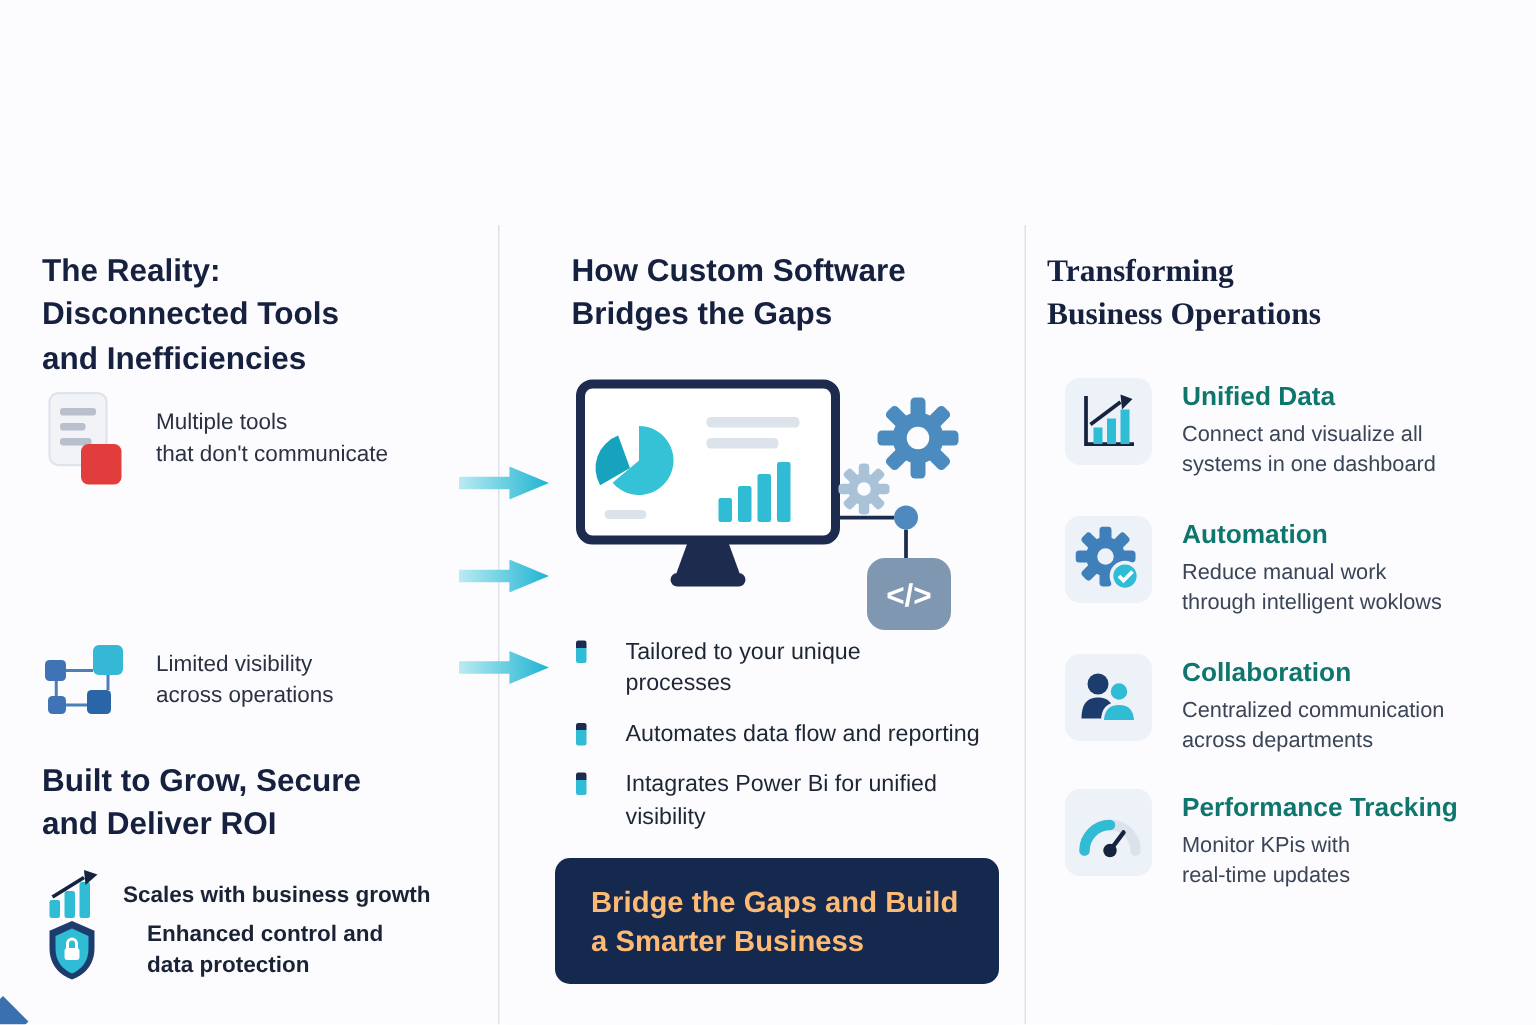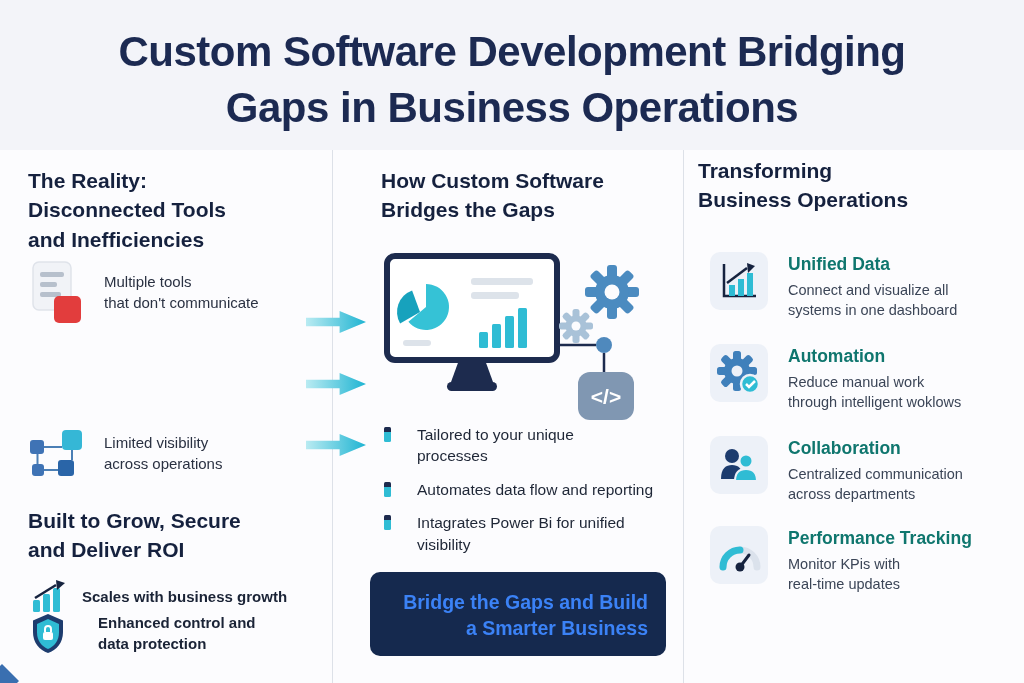--- a/index.html
+++ b/index.html
@@ -27,40 +27,36 @@
   .gears-svg{position:absolute;left:556px;top:256px;}
 
   .bullets{position:absolute;left:384px;top:424px;width:282px;}
   .bullet{display:flex;gap:11px;margin-bottom:12px;}
   .bullet-marker{flex:0 0 auto;width:7px;height:15px;margin-top:3px;border-radius:1.5px;
                  background:linear-gradient(180deg,#1d2b4e 0 32%,#2fbcd4 32% 100%);}
   .bullet-text{font-size:15.5px;color:#1e2636;line-height:1.38;white-space:pre-line;margin-left:15px;}
 
   .banner{position:absolute;left:370px;top:572px;width:296px;height:84px;background:#15294e;
           border-radius:10px;box-sizing:border-box;padding:17px 18px 0 24px;}
-  .banner-text{color:#3b82f6;font-size:19.5px;font-weight:bold;line-height:1.35;white-space:pre-line;text-align:right;}
+  .banner-text{color:#fdba74;font-size:19.5px;font-weight:bold;line-height:1.35;white-space:pre-line;}
 
   .benefit{position:absolute;left:710px;display:flex;gap:20px;align-items:flex-start;width:305px;}
   .tile{width:58px;height:58px;border-radius:10px;background:#edf1f8;flex:0 0 auto;
         display:flex;align-items:center;justify-content:center;}
   .benefit-title{font-size:17.5px;font-weight:bold;color:#0f766e;margin:2px 0 5px;}
   .benefit-desc{font-size:14.5px;color:#3b4557;line-height:1.4;white-space:pre-line;}
 
   .corner-deco{position:absolute;left:-10px;bottom:-10px;width:24px;height:24px;
                background:#3a6fb0;transform:rotate(45deg);}
 </style>
 </head>
 <body>
 
 <div class="canvas">
 
-  <div class="header">
-    <div class="header-title">Custom Software Development Bridging
-Gaps in Business Operations</div>
-  </div>
 
   <div class="divider d1"></div>
   <div class="divider d2"></div>
 
   <div class="col-heading" style="left:28px;top:166px;">The Reality:
 Disconnected Tools
 and Inefficiencies</div>
 
   <div class="row" style="left:30px;top:260px;gap:18px;justify-content:flex-end;">
     <span class="icon-box">
@@ -188,21 +184,21 @@
       <span class="bullet-text">Intagrates Power Bi for unified
 visibility</span>
     </div>
   </div>
 
   <div class="banner">
     <div class="banner-text">Bridge the Gaps and Build
 a Smarter Business</div>
   </div>
 
-  <div class="col-heading" style="left:698px;top:156px;">Transforming
+  <div class="col-heading" style="left:698px;top:166px;font-family:Liberation Serif, serif;">Transforming
 Business Operations</div>
 
   <div class="benefit" style="top:252px;">
     <span class="tile">
       <svg width="40" height="40" viewBox="0 0 40 40">
         <path d="M5,3 V35 H37" stroke="#16233f" stroke-width="2.5" fill="none"></path>
         <rect x="10" y="24" width="6" height="11" fill="#2fbcd4"></rect>
         <rect x="19" y="18" width="6" height="17" fill="#2fbcd4"></rect>
         <rect x="28" y="12" width="6" height="23" fill="#2fbcd4"></rect>
         <path d="M8,22 L28,7" stroke="#16233f" stroke-width="2.5" fill="none"></path>

